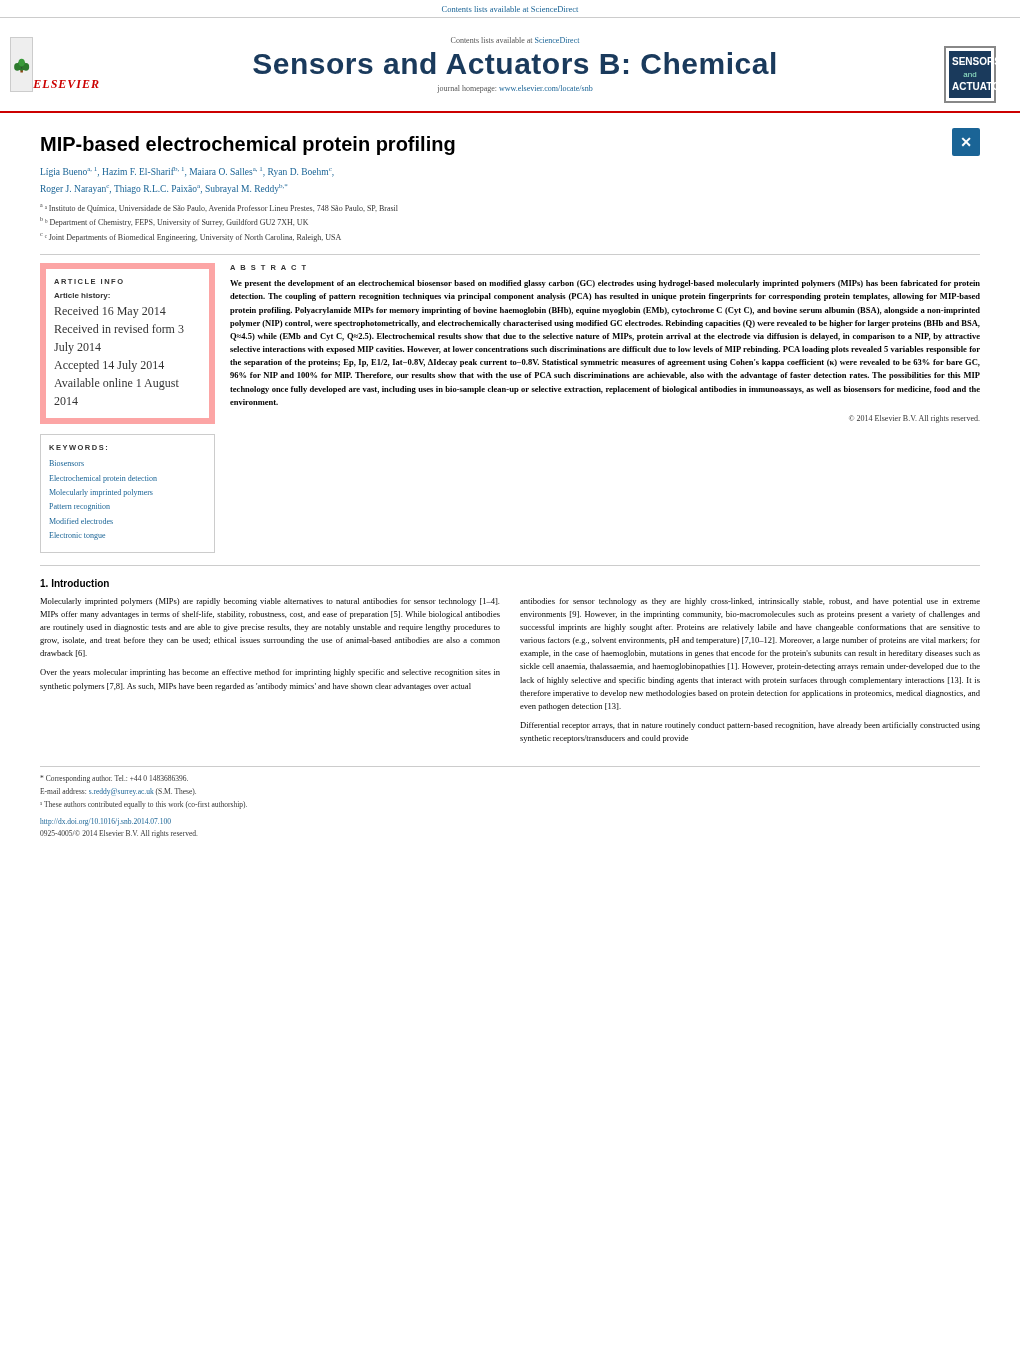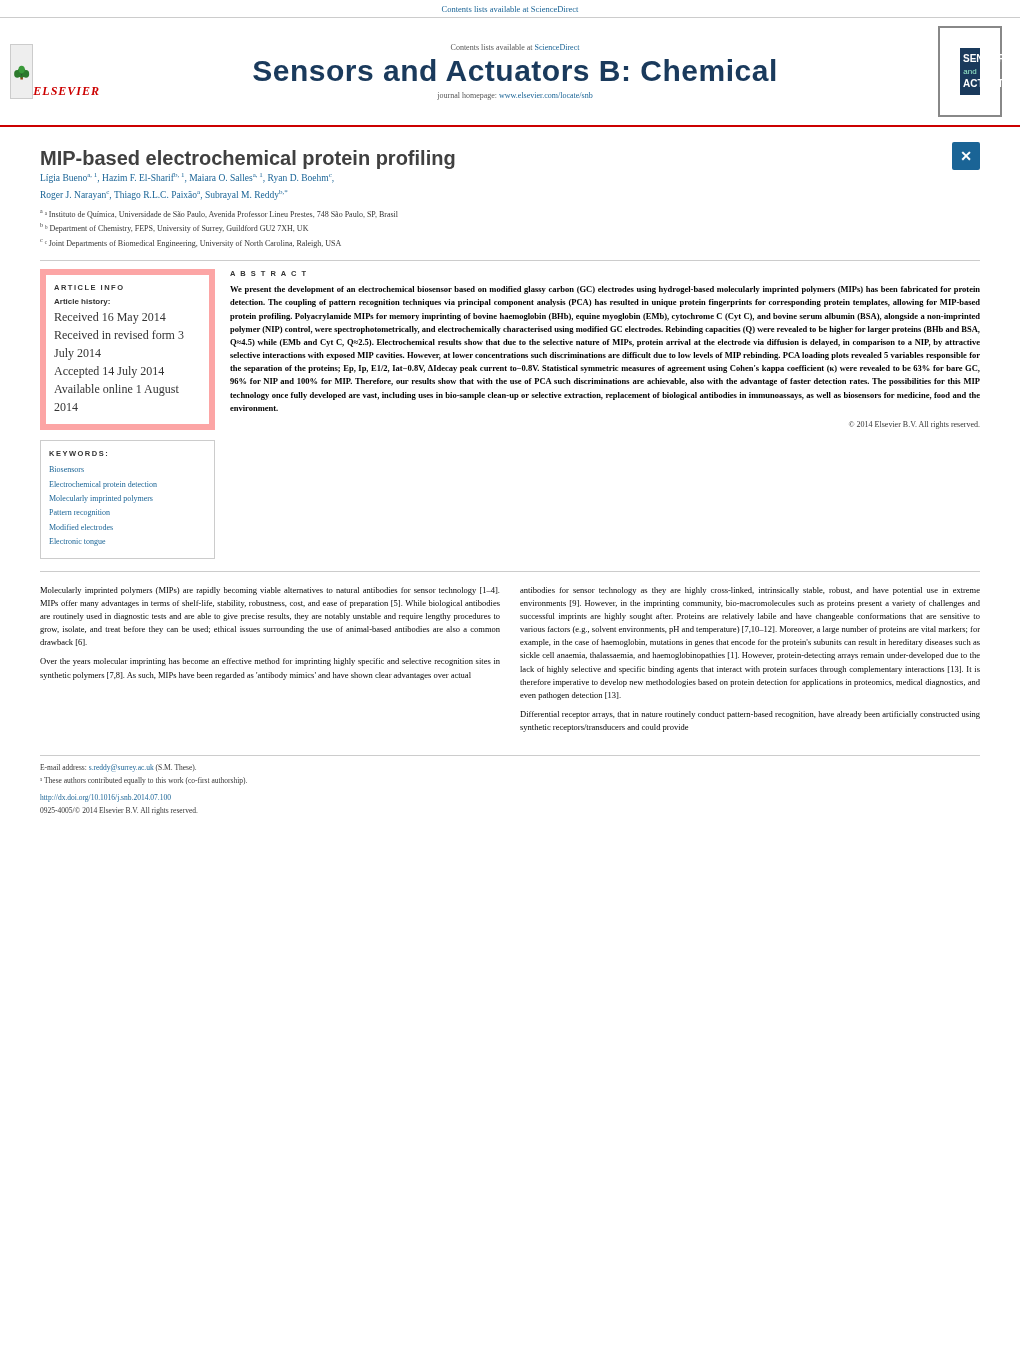--- a/index.html
+++ b/index.html
@@ -92,21 +92,22 @@
 
     
     .main-content {
       padding: 15px 40px 15px 40px;
     }
 
     
     .article-title {
       font-size: 20px;
       font-weight: bold;
-      color: #404040;
+      color: #000000;
+      margin-bottom: 8px;
       margin-top: 5px;
       font-family: Arial, sans-serif;
     }
 
     
     .title-row {
       display: flex;
       align-items: flex-start;
       justify-content: space-between;
     }
@@ -268,23 +269,24 @@
 
     
     .tree-svg {
       width: 68px;
       height: 52px;
     }
 
     
     .sa-logo-box {
       border: 2px solid #888;
-      width: 64px;
-      padding: 20px;
+      width: 52px;
+      padding: 3px;
       background: #fff;
+      margin-top: 20px;
     }
     .sa-logo-inner {
       background: #1a3a5c;
       color: #fff;
       padding: 4px 3px;
       text-align: center;
       font-family: Arial, sans-serif;
       font-size: 8px;
       line-height: 1.4;
       font-weight: bold;
@@ -410,35 +412,41 @@
 
     <div class="right-col abstract-section">
       <div class="section-heading">A B S T R A C T</div>
       <div class="abstract-text">We present the development of an electrochemical biosensor based on modified glassy carbon (GC) electrodes using hydrogel-based molecularly imprinted polymers (MIPs) has been fabricated for protein detection. The coupling of pattern recognition techniques via principal component analysis (PCA) has resulted in unique protein fingerprints for corresponding protein templates, allowing for MIP-based protein profiling. Polyacrylamide MIPs for memory imprinting of bovine haemoglobin (BHb), equine myoglobin (EMb), cytochrome C (Cyt C), and bovine serum albumin (BSA), alongside a non-imprinted polymer (NIP) control, were spectrophotometrically, and electrochemically characterised using modified GC electrodes. Rebinding capacities (Q) were revealed to be higher for larger proteins (BHb and BSA, Q≈4.5) while (EMb and Cyt C, Q≈2.5). Electrochemical results show that due to the selective nature of MIPs, protein arrival at the electrode via diffusion is delayed, in comparison to a NIP, by attractive selective interactions with exposed MIP cavities. However, at lower concentrations such discriminations are difficult due to low levels of MIP rebinding. PCA loading plots revealed 5 variables responsible for the separation of the proteins; Ep, Ip, E1/2, Iat−0.8V, ΔIdecay peak current to−0.8V. Statistical symmetric measures of agreement using Cohen's kappa coefficient (κ) were revealed to be 63% for bare GC, 96% for NIP and 100% for MIP. Therefore, our results show that with the use of PCA such discriminations are achievable, also with the advantage of faster detection rates. The possibilities for this MIP technology once fully developed are vast, including uses in bio-sample clean-up or selective extraction, replacement of biological antibodies in immunoassays, as well as biosensors for medicine, food and the environment.</div>
       <div class="copyright-line">© 2014 Elsevier B.V. All rights reserved.</div>
     </div>
   </div>
 
   <hr class="section-divider">
 
+  <div class="section-title">
+    <span>1.</span>
+    <span> </span>
+    <span>Introduction</span>
+  </div>
 
   <div class="body-two-col">
 
     <div class="body-col">
       <p>Molecularly imprinted polymers (MIPs) are rapidly becoming viable alternatives to natural antibodies for sensor technology [1–4]. MIPs offer many advantages in terms of shelf-life, stability, robustness, cost, and ease of preparation [5]. While biological antibodies are routinely used in diagnostic tests and are able to give precise results, they are notably unstable and require lengthy procedures to grow, isolate, and treat before they can be used; ethical issues surrounding the use of animal-based antibodies are also a common drawback [6].</p>
       <p>Over the years molecular imprinting has become an effective method for imprinting highly specific and selective recognition sites in synthetic polymers [7,8]. As such, MIPs have been regarded as 'antibody mimics' and have shown clear advantages over actual</p>
     </div>
 
     <div class="body-col">
       <p>antibodies for sensor technology as they are highly cross-linked, intrinsically stable, robust, and have potential use in extreme environments [9]. However, in the imprinting community, bio-macromolecules such as proteins present a variety of challenges and successful imprints are highly sought after. Proteins are relatively labile and have changeable conformations that are sensitive to various factors (e.g., solvent environments, pH and temperature) [7,10–12]. Moreover, a large number of proteins are vital markers; for example, in the case of haemoglobin, mutations in genes that encode for the protein's subunits can result in hereditary diseases such as sickle cell anaemia, thalassaemia, and haemoglobinopathies [1]. However, protein-detecting arrays remain under-developed due to the lack of highly selective and specific binding agents that interact with protein surfaces through complementary interactions [13]. It is therefore imperative to develop new methodologies based on protein detection for applications in proteomics, medical diagnostics, and even pathogen detection [13].</p>
       <p>Differential receptor arrays, that in nature routinely conduct pattern-based recognition, have already been artificially constructed using synthetic receptors/transducers and could provide</p>
     </div>
   </div>
 
   <div class="footnotes">
+    <div>* Corresponding author. Tel.: +44 0 1483686396.</div>
     <div>
       <span>E-mail address: </span>
       <a>s.reddy@surrey.ac.uk</a>
       <span> (S.M. These).</span>
     </div>
     <div>¹ These authors contributed equally to this work (co-first authorship).</div>
     <div class="doi-line">
       <a>http://dx.doi.org/10.1016/j.snb.2014.07.100</a>
     </div>
     <div>0925-4005/© 2014 Elsevier B.V. All rights reserved.</div>

